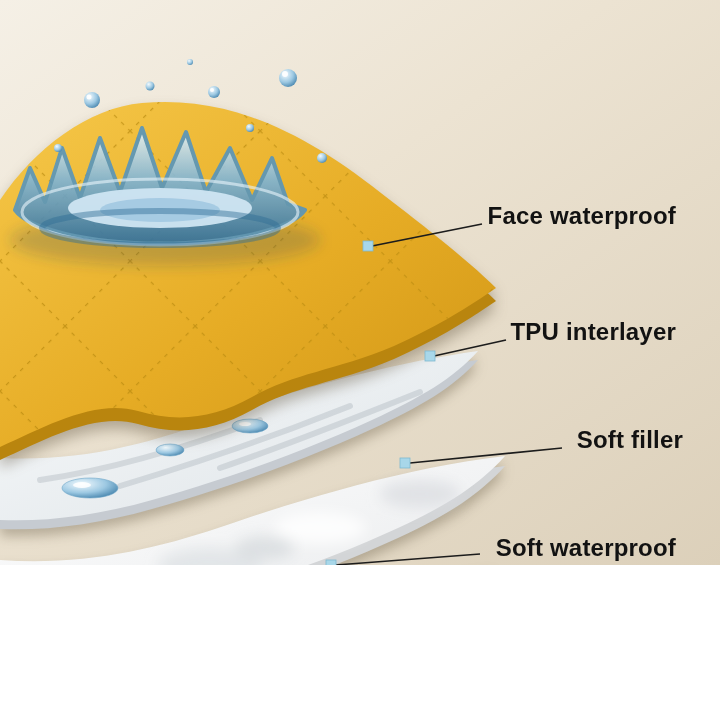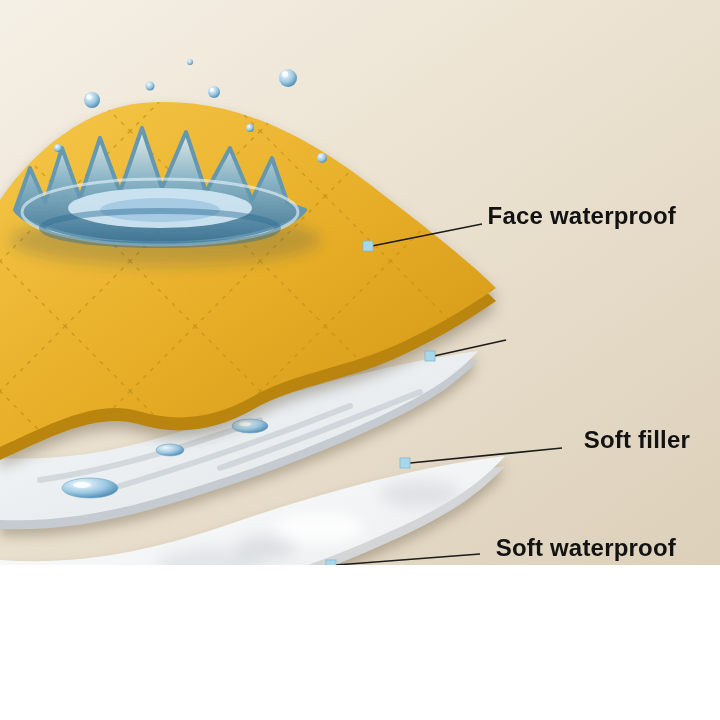--- a/index.html
+++ b/index.html
@@ -14,21 +14,21 @@
   .lbl{
     position:absolute;
     font-size:24px;
     font-weight:bold;
     color:#121212;
     white-space:nowrap;
     letter-spacing:.2px;
   }
   .lbl-face{top:202px;right:44px;}
   .lbl-tpu{top:318px;right:44px;}
-  .lbl-filler{top:426px;right:30px;}
+  .lbl-filler{top:426px;right:37px;}
   .lbl-back{top:534px;right:44px;}
 </style>
 </head>
 <body>
 
 <div class="stage">
 
   <svg width="720" height="720" viewBox="0 0 720 720">
     <defs>
       <linearGradient id="goldGrad" x1="0" y1="0" x2="1" y2="1">
@@ -143,16 +143,17 @@
     </g>
     <g fill="#a8d7e9" stroke="#7db8cf" stroke-width="0.8">
       <rect x="363" y="241" width="10" height="10"></rect>
       <rect x="425" y="351" width="10" height="10"></rect>
       <rect x="400" y="458" width="10" height="10"></rect>
       <rect x="326" y="560" width="10" height="10"></rect>
     </g>
   </svg>
 
   <div class="lbl lbl-face">Face waterproof</div>
+  <div class="lbl lbl-tpu">TPU interlayer</div>
   <div class="lbl lbl-filler">Soft filler</div>
   <div class="lbl lbl-back">Soft waterproof</div>
 
 </div>
 
 </body></html>

